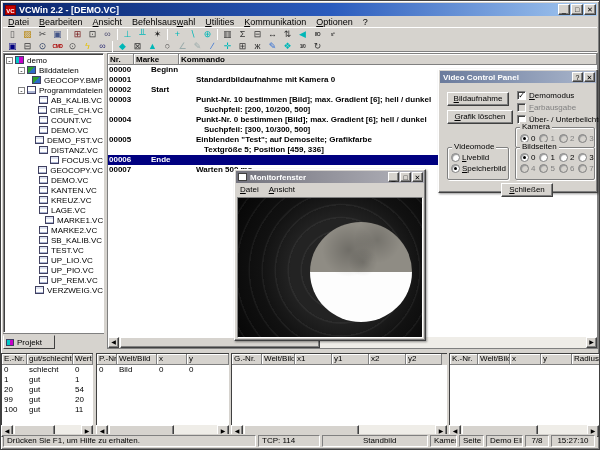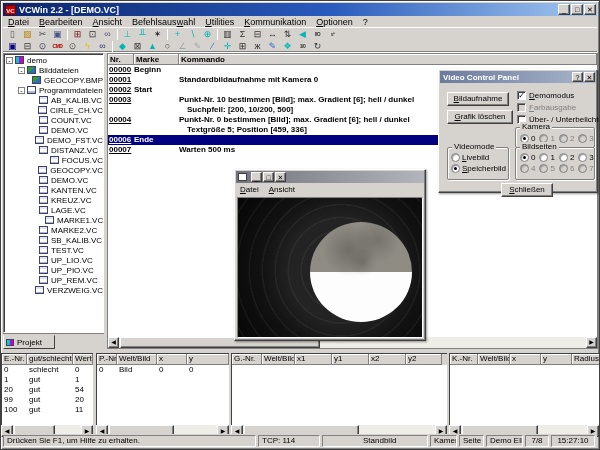--- a/index.html
+++ b/index.html
@@ -45,21 +45,21 @@
   .projekt-tab{position:absolute;left:0;top:1px;width:52px;height:14px;background:#d6d3ce;
     border:1px solid;border-color:#d6d3ce #404040 #404040 #fff;display:flex;align-items:center;font-size:8px;padding:0 2px;}
   .projekt-tab .ticon{width:8px;height:7px;margin-right:3px;}
   
   .listpanel{position:absolute;left:106px;top:52px;width:491px;height:296px;background:#fff;
     border:1px solid #808080;z-index:1;}
   .lhead{display:flex;height:11px;background:#d6d3ce;font-size:8px;font-weight:bold;}
   .lhead span{border-right:1px solid #808080;border-bottom:1px solid #808080;box-shadow:inset 1px 1px 0 #fff;
     padding-left:2px;line-height:11px;}
   .prow{display:flex;height:10px;font-size:8px;font-weight:bold;line-height:10px;white-space:nowrap;}
-  .prow .c-nr{width:26px;padding-left:1px;flex:none;text-decoration:underline;}
+  .prow .c-nr{width:43px;padding-left:1px;flex:none;}
   .prow .c-mk{width:45px;flex:none;}
   .prow .c-cmd{flex:1;overflow:hidden;}
   .prow.sub .c-cmd{padding-left:8px;}
   .prow.selected{background:#000080;color:#fff;}
   .hscroll{position:absolute;left:0;bottom:0;right:0;height:11px;background:#efede8;display:flex;}
   .sb-arrow{width:11px;height:11px;flex:none;background:#d6d3ce;border:1px solid;border-color:#fff #404040 #404040 #fff;
     box-shadow:inset -1px -1px 0 #808080;font-size:6px;line-height:9px;text-align:center;color:#000;}
   .sb-track{flex:1;position:relative;}
   .sb-thumb{position:absolute;top:0;height:11px;background:#d6d3ce;border:1px solid;border-color:#fff #404040 #404040 #fff;
     box-shadow:inset -1px -1px 0 #808080;}
@@ -364,20 +364,30 @@
           <span class="c-cmd">Suchpfeil: [200, 10/200, 500]</span>
         </div>
         <div class="prow">
           <span class="c-nr">00004</span>
           <span class="c-mk"></span>
           <span class="c-cmd">Punkt-Nr. 0 bestimmen [Bild]; max. Gradient [6]; hell / dunkel</span>
         </div>
         <div class="prow sub">
           <span class="c-nr"></span>
           <span class="c-mk"></span>
+          <span class="c-cmd">Suchpfeil: [300, 10/300, 500]</span>
+        </div>
+        <div class="prow">
+          <span class="c-nr">00005</span>
+          <span class="c-mk"></span>
+          <span class="c-cmd">Einblenden "Test"; auf Demoseite; Grafikfarbe</span>
+        </div>
+        <div class="prow sub">
+          <span class="c-nr"></span>
+          <span class="c-mk"></span>
           <span class="c-cmd">Textgröße 5; Position [459, 336]</span>
         </div>
         <div class="prow selected">
           <span class="c-nr">00006</span>
           <span class="c-mk">Ende</span>
           <span class="c-cmd"></span>
         </div>
         <div class="prow">
           <span class="c-nr">00007</span>
           <span class="c-mk"></span>
@@ -493,20 +503,21 @@
             </span>
           </div>
       </div>
       <span class="pushbtn btn" style="left:62px;top:99px;width:52px"><u>S</u>chließen</span>
     </div>
   </div>
 
   <div class="monitor">
     <div class="mon-title">
       <span class="micon"></span>
+      <span class="t">Monitorfenster</span>
       <span class="winbtn" style="width:11px;height:10px">_</span>
       <span class="winbtn" style="width:11px;height:10px">□</span>
       <span class="winbtn" style="width:11px;height:10px">✕</span>
     </div>
     <div class="mon-menu">
         <span><u>D</u>atei</span>
         <span><u>A</u>nsicht</span>
       </div>
     <div class="mon-img">
       <div class="mon-circle"></div>

